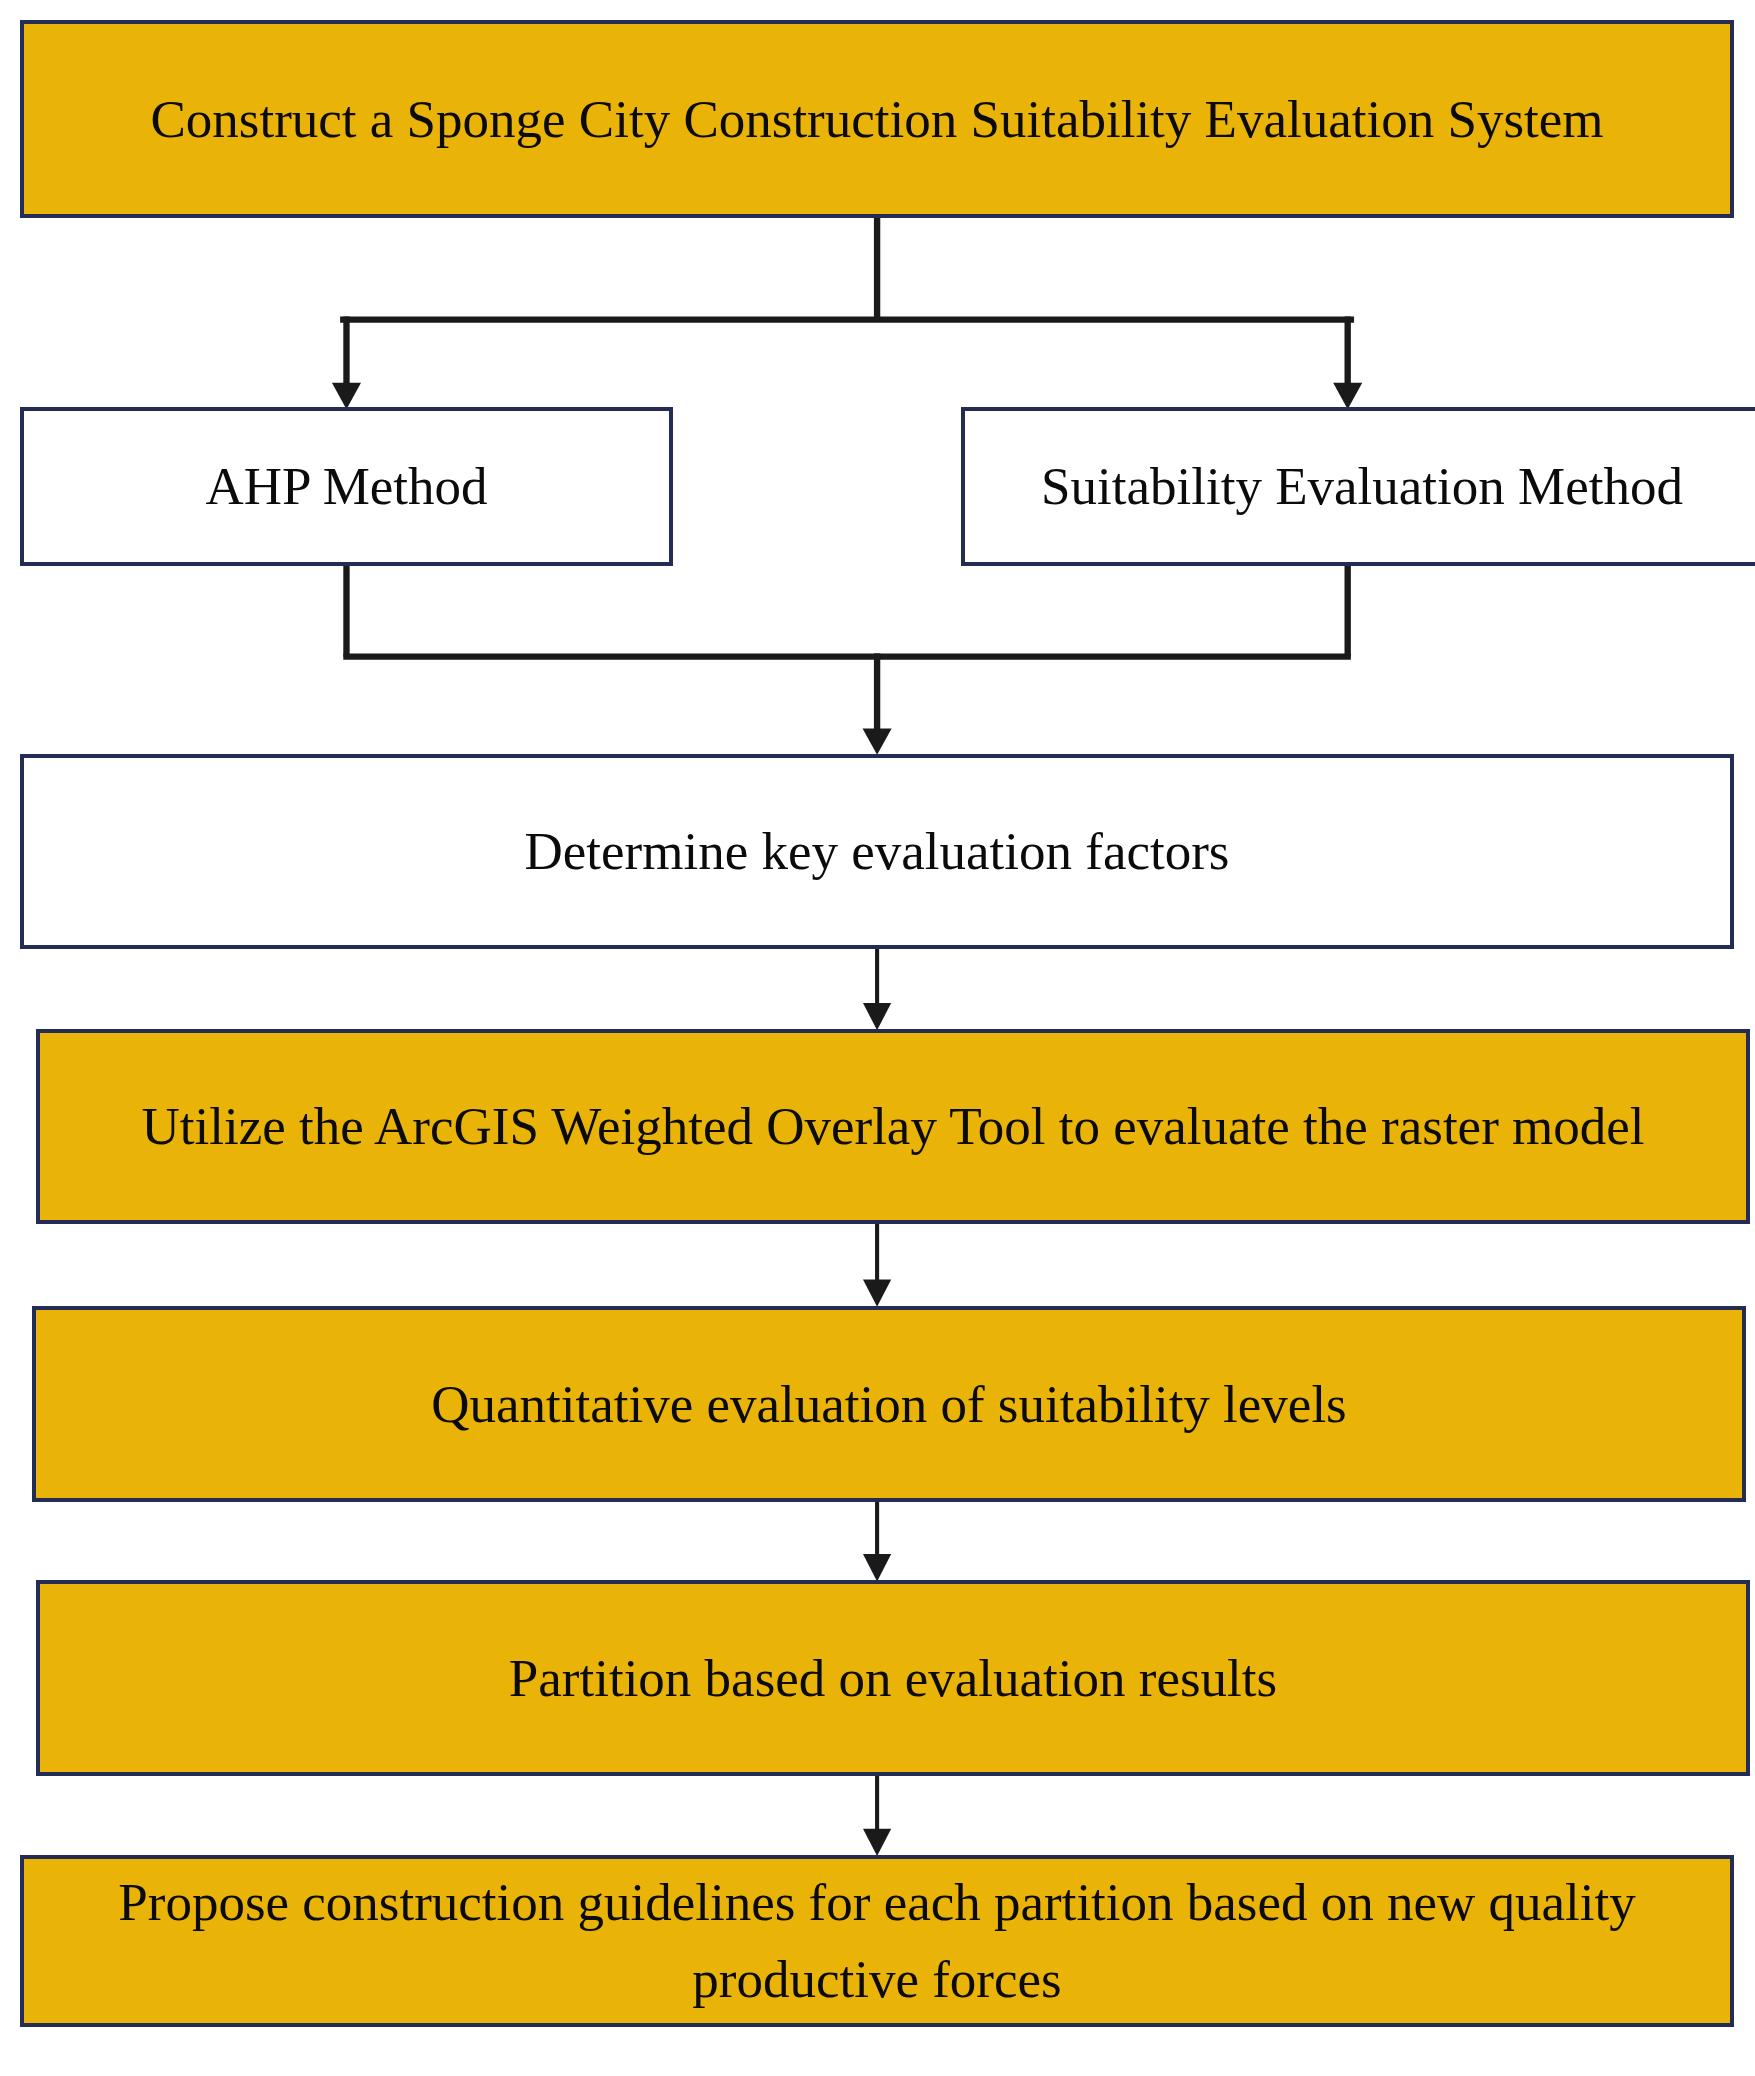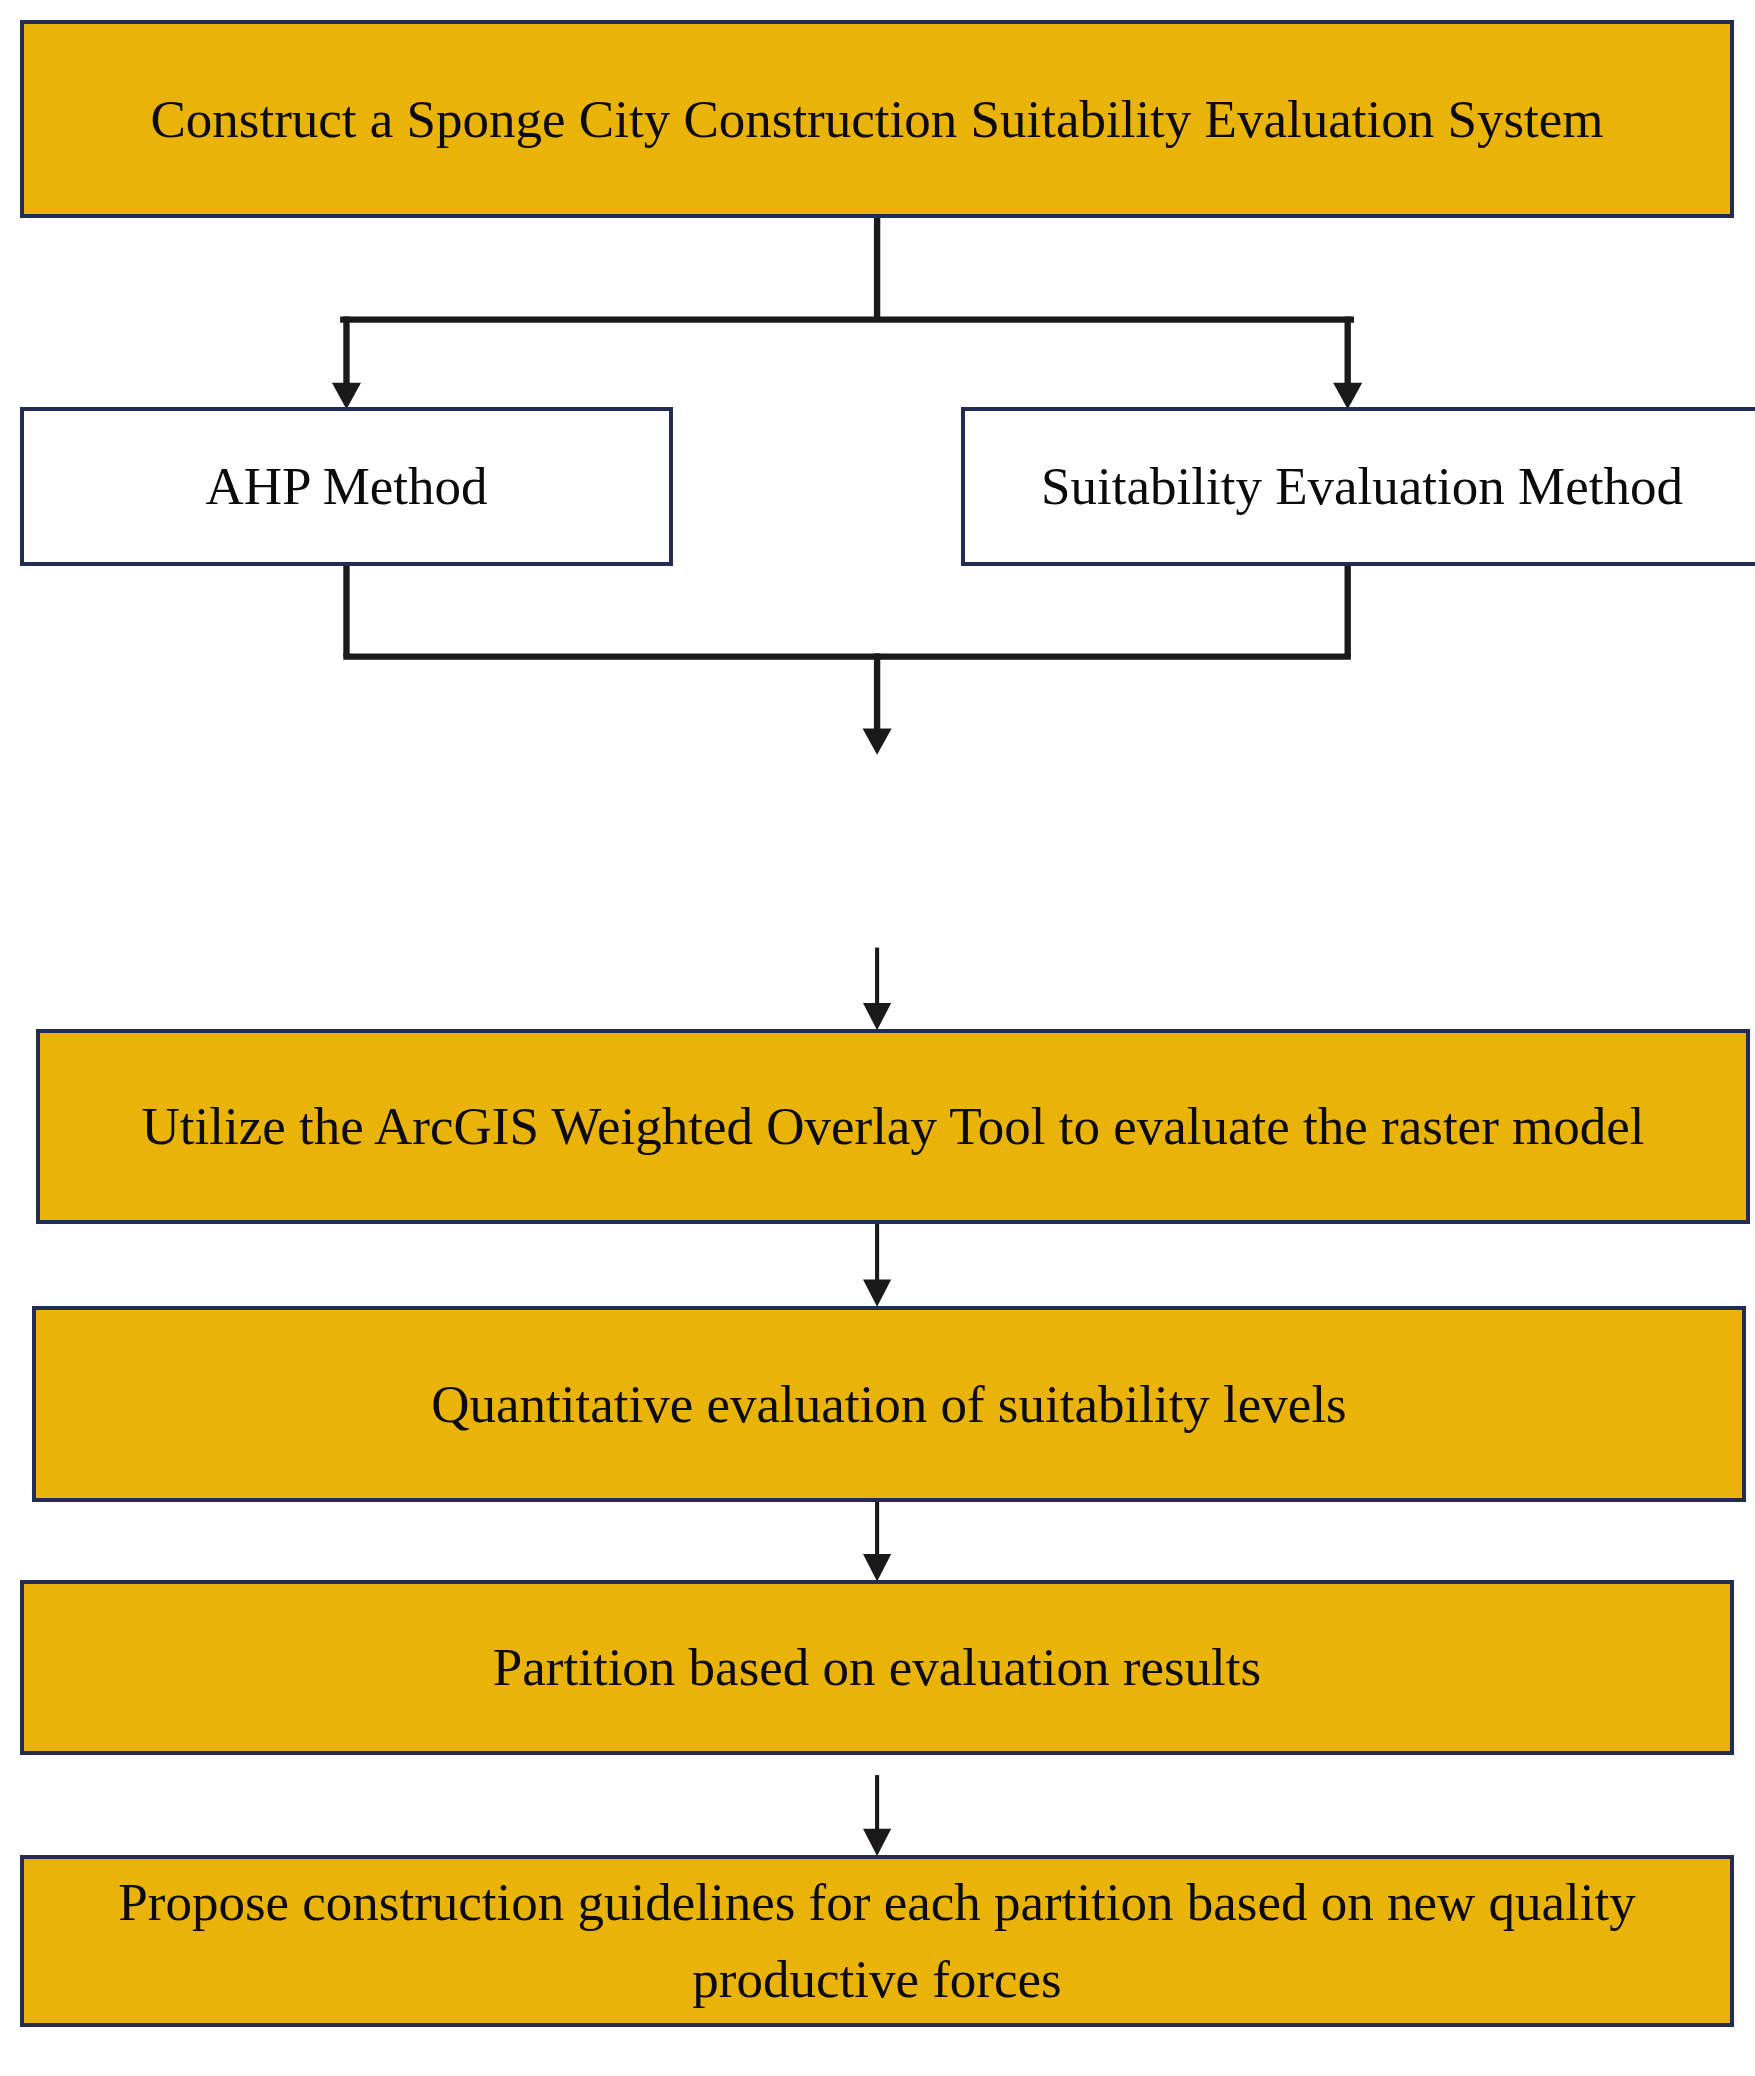--- a/index.html
+++ b/index.html
@@ -37,21 +37,21 @@
   }
   .fill-gray  { background: #eab308; }
   .fill-white { background: #ffffff; }
 
   .node-construct     { left: 20px;   top: 20px;   width: 1714px; height: 198px; }
   .node-ahp           { left: 20px;   top: 407px;  width: 653px;  height: 159px; }
   .node-suitability   { left: 961px; top: 407px;  width: 802px;  height: 159px; }
   .node-factors       { left: 20px;   top: 754px;  width: 1714px; height: 195px; }
   .node-arcgis        { left: 36px;   top: 1029px; width: 1714px; height: 195px; }
   .node-quantitative  { left: 32px;   top: 1306px; width: 1714px; height: 196px; }
-  .node-partition     { left: 20px;   top: 1580px; width: 1714px; height: 175px; }
+  .node-partition     { left: 36px;   top: 1580px; width: 1714px; height: 196px; }
   .node-guidelines    { left: 20px;   top: 1855px; width: 1714px; height: 172px; padding: 0 18px; }
 
   .conn { stroke: #1a1a1a; fill: none; }
   .conn-thick { stroke-width: 7px; }
   .conn-thin  { stroke-width: 4.5px; }
   .arrowhead  { fill: #1a1a1a; stroke: none; }
 </style>
 </head>
 <body>
 
@@ -90,20 +90,23 @@
   </div>
 
   <div class="node node-ahp fill-white">
     <span>AHP Method</span>
   </div>
 
   <div class="node node-suitability fill-white">
     <span>Suitability Evaluation Method</span>
   </div>
 
+  <div class="node node-factors fill-white">
+    <span>Determine key evaluation factors</span>
+  </div>
 
   <div class="node node-arcgis fill-gray">
     <span>Utilize the ArcGIS Weighted Overlay Tool to evaluate the raster model</span>
   </div>
 
   <div class="node node-quantitative fill-gray">
     <span>Quantitative evaluation of suitability levels</span>
   </div>
 
   <div class="node node-partition fill-gray">

